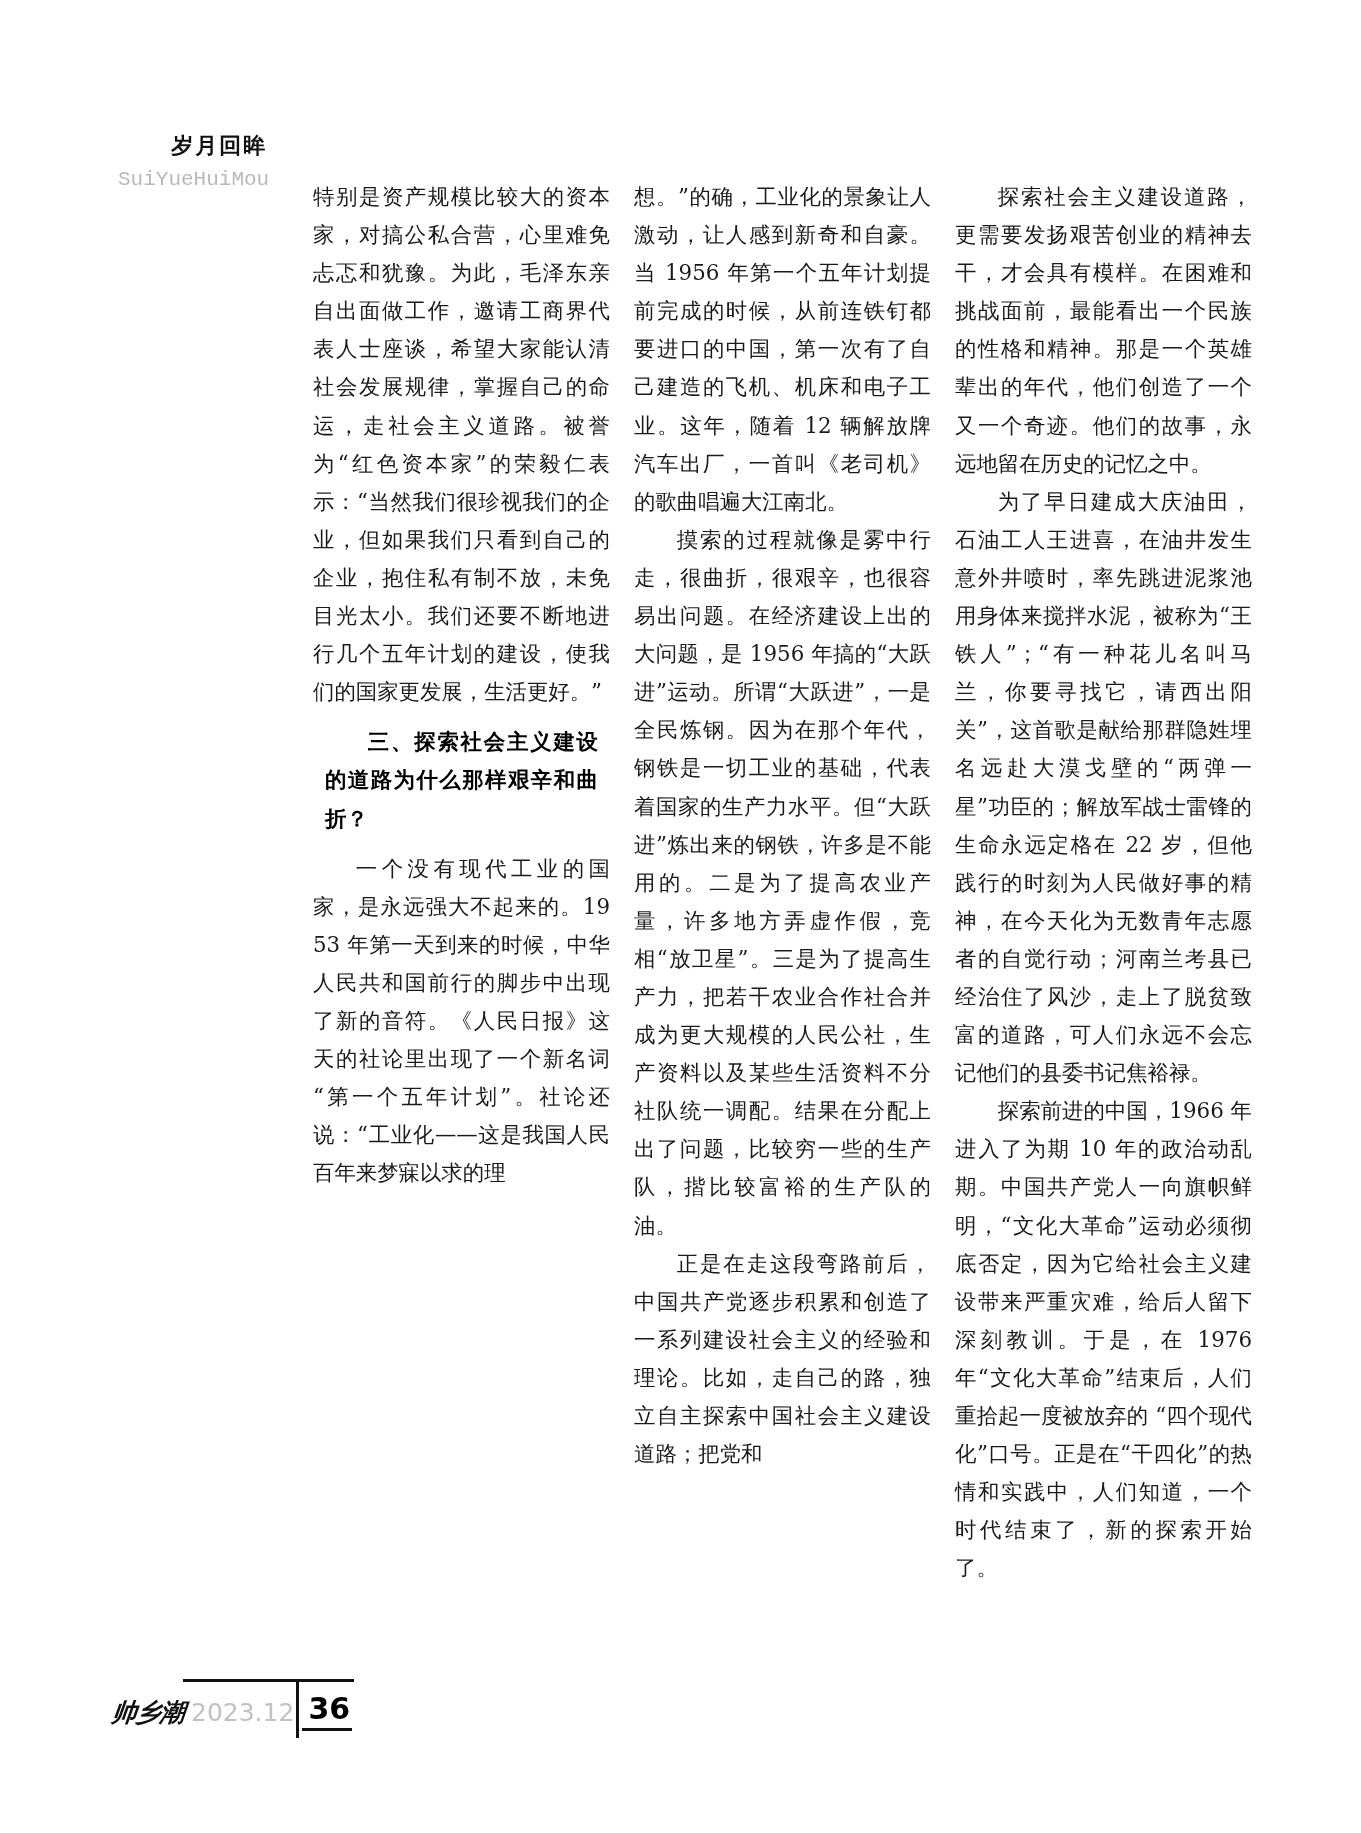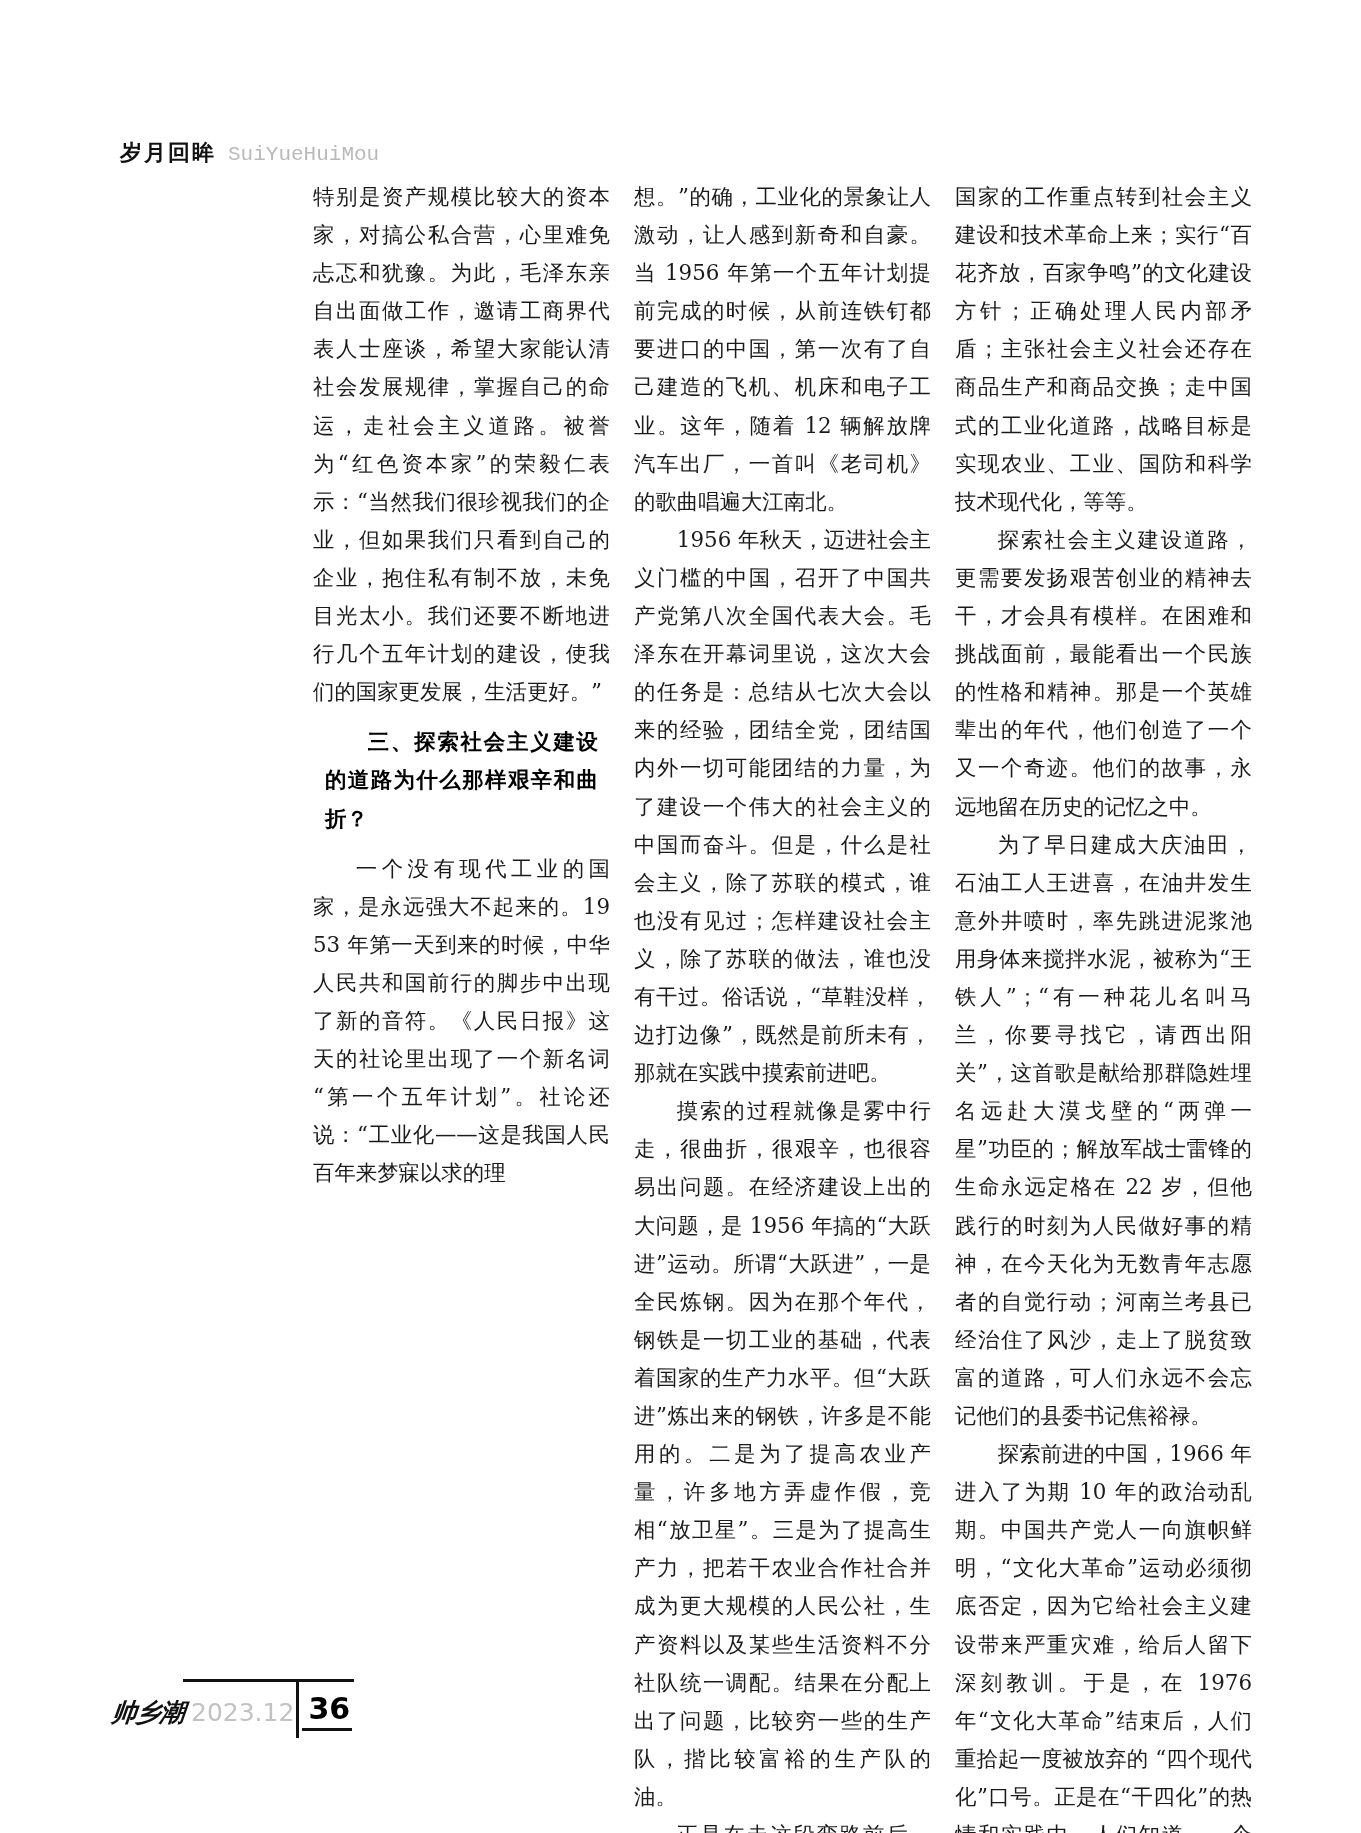--- a/index.html
+++ b/index.html
@@ -22,20 +22,21 @@
 
   
   .running-head {
     position: absolute;
     left: 118px;
     top: 132px;
     display: flex;
     align-items: flex-end;
     gap: 10px;
     height: 34px;
+    flex-direction: column;
   }
   .rh-cn {
     font-family: "DejaVu Sans", "Liberation Sans", sans-serif;
     font-weight: bold;
     font-size: 22px;
     letter-spacing: 2px;
     color: #111;
     line-height: 1;
     padding: 3px 2px 2px 2px;
     position: relative;
@@ -174,26 +175,24 @@
   </div>
 
   <div class="columns">
     <div class="col">
         <p class="para">特别是资产规模比较大的资本家，对搞公私合营，心里难免忐忑和犹豫。为此，毛泽东亲自出面做工作，邀请工商界代表人士座谈，希望大家能认清社会发展规律，掌握自己的命运，走社会主义道路。被誉为“红色资本家”的荣毅仁表示：“当然我们很珍视我们的企业，但如果我们只看到自己的企业，抱住私有制不放，未免目光太小。我们还要不断地进行几个五年计划的建设，使我们的国家更发展，生活更好。”</p>
         <h3 class="section-head gap-before-head">三、探索社会主义建设的道路为什么那样艰辛和曲折？</h3>
         <p class="para indent gap-after-head">一个没有现代工业的国家，是永远强大不起来的。1953 年第一天到来的时候，中华人民共和国前行的脚步中出现了新的音符。《人民日报》这天的社论里出现了一个新名词 “第一个五年计划”。社论还说：“工业化——这是我国人民百年来梦寐以求的理</p>
       </div>
     <div class="col">
         <p class="para">想。”的确，工业化的景象让人激动，让人感到新奇和自豪。当 1956 年第一个五年计划提前完成的时候，从前连铁钉都要进口的中国，第一次有了自己建造的飞机、机床和电子工业。这年，随着 12 辆解放牌汽车出厂，一首叫《老司机》的歌曲唱遍大江南北。</p>
-        <p class="para indent">1956 年秋天，迈进社会主义门槛的中国，召开了中国共产党第八次全国代表大会。毛泽东在开幕词里说，这次大会的任务是：总结从七次大会以来的经验，团结全党，团结国内外一切可能团结的力量，为了建设一个伟大的社会主义的中国而奋斗。但是，什么是社会主义，除了苏联的模式，谁也没有见过；怎样建设社会主义，除了苏联的做法，谁也没有干过。俗话说，“草鞋没样，边打边像”，既然是前所未有，那就在实践中摸索前进吧。</p>
         <p class="para indent">摸索的过程就像是雾中行走，很曲折，很艰辛，也很容易出问题。在经济建设上出的大问题，是 1956 年搞的“大跃进”运动。所谓“大跃进”，一是全民炼钢。因为在那个年代，钢铁是一切工业的基础，代表着国家的生产力水平。但“大跃进”炼出来的钢铁，许多是不能用的。二是为了提高农业产量，许多地方弄虚作假，竞相“放卫星”。三是为了提高生产力，把若干农业合作社合并成为更大规模的人民公社，生产资料以及某些生活资料不分社队统一调配。结果在分配上出了问题，比较穷一些的生产队，揩比较富裕的生产队的油。</p>
         <p class="para indent">正是在走这段弯路前后，中国共产党逐步积累和创造了一系列建设社会主义的经验和理论。比如，走自己的路，独立自主探索中国社会主义建设道路；把党和</p>
       </div>
     <div class="col">
-        <p class="para">国家的工作重点转到社会主义建设和技术革命上来；实行“百花齐放，百家争鸣”的文化建设方针；正确处理人民内部矛盾；主张社会主义社会还存在商品生产和商品交换；走中国式的工业化道路，战略目标是实现农业、工业、国防和科学技术现代化，等等。</p>
         <p class="para indent">探索社会主义建设道路，更需要发扬艰苦创业的精神去干，才会具有模样。在困难和挑战面前，最能看出一个民族的性格和精神。那是一个英雄辈出的年代，他们创造了一个又一个奇迹。他们的故事，永远地留在历史的记忆之中。</p>
         <p class="para indent">为了早日建成大庆油田，石油工人王进喜，在油井发生意外井喷时，率先跳进泥浆池用身体来搅拌水泥，被称为“王铁人”；“有一种花儿名叫马兰，你要寻找它，请西出阳关”，这首歌是献给那群隐姓埋名远赴大漠戈壁的“两弹一星”功臣的；解放军战士雷锋的生命永远定格在 22 岁，但他践行的时刻为人民做好事的精神，在今天化为无数青年志愿者的自觉行动；河南兰考县已经治住了风沙，走上了脱贫致富的道路，可人们永远不会忘记他们的县委书记焦裕禄。</p>
         <p class="para indent">探索前进的中国，1966 年进入了为期 10 年的政治动乱期。中国共产党人一向旗帜鲜明，“文化大革命”运动必须彻底否定，因为它给社会主义建设带来严重灾难，给后人留下深刻教训。于是，在 1976 年“文化大革命”结束后，人们重拾起一度被放弃的 “四个现代化”口号。正是在“干四化”的热情和实践中，人们知道，一个时代结束了，新的探索开始了。</p>
       </div>
   </div>
 
   <div class="footer">
     <span class="footer-logo">帅乡潮</span>
     <span class="footer-date">2023.12</span>
     <span class="pageno-box">

